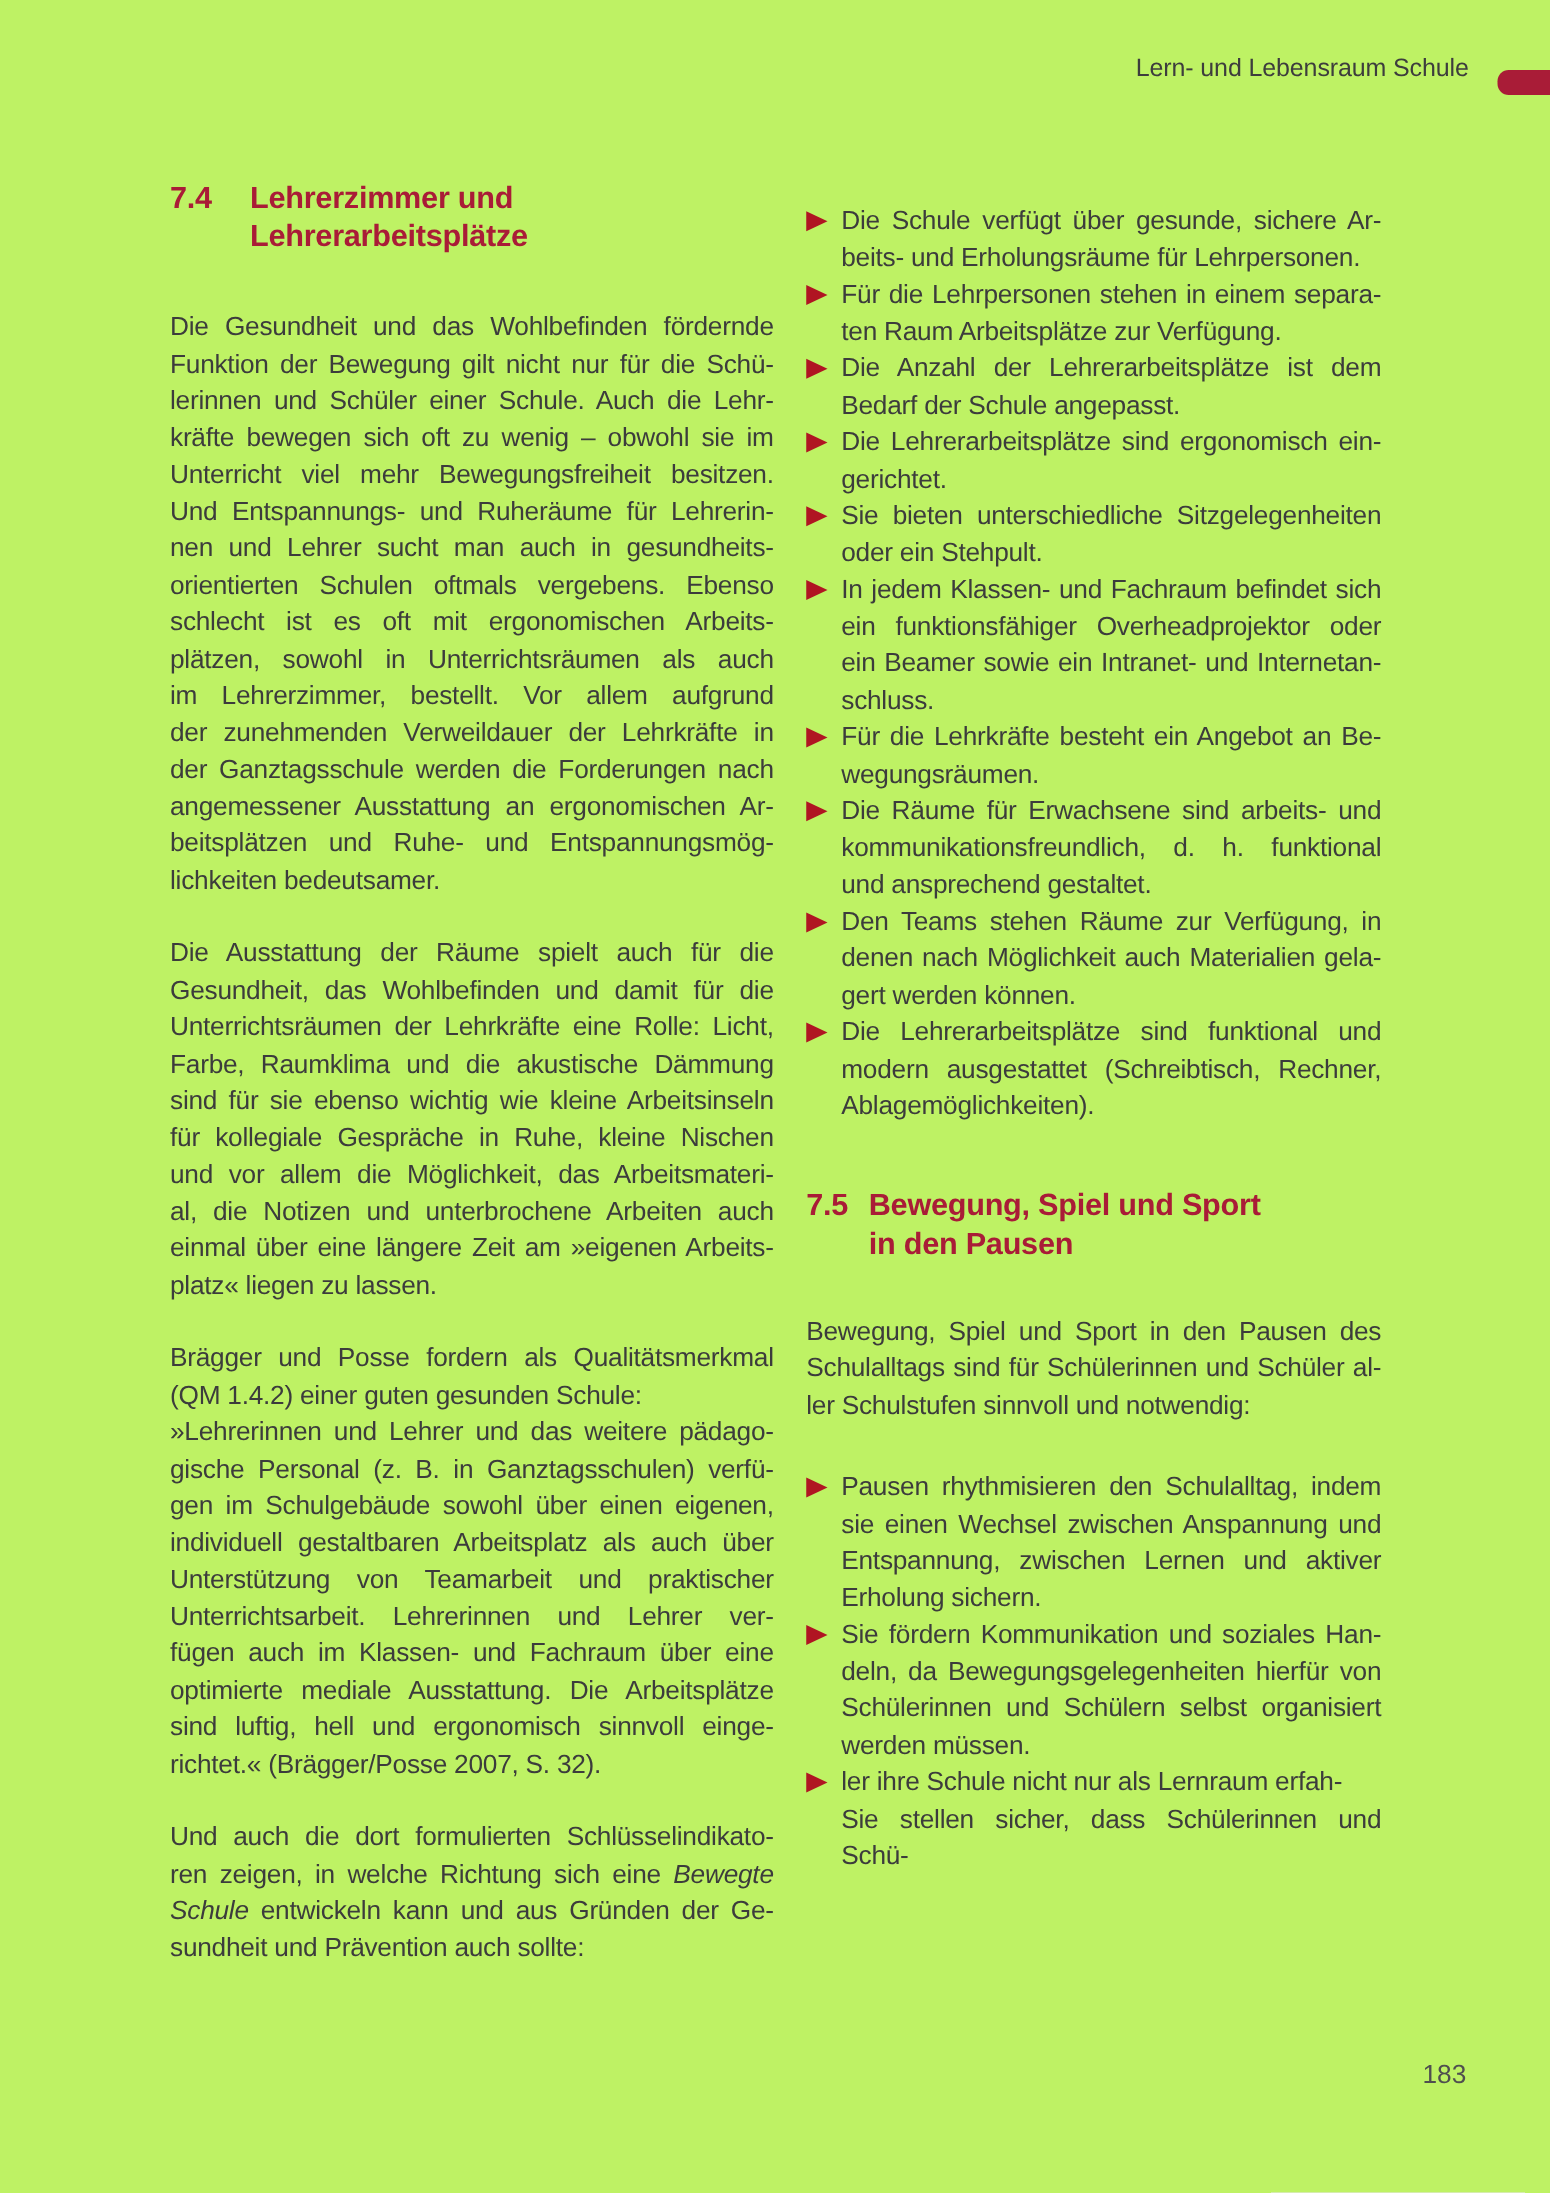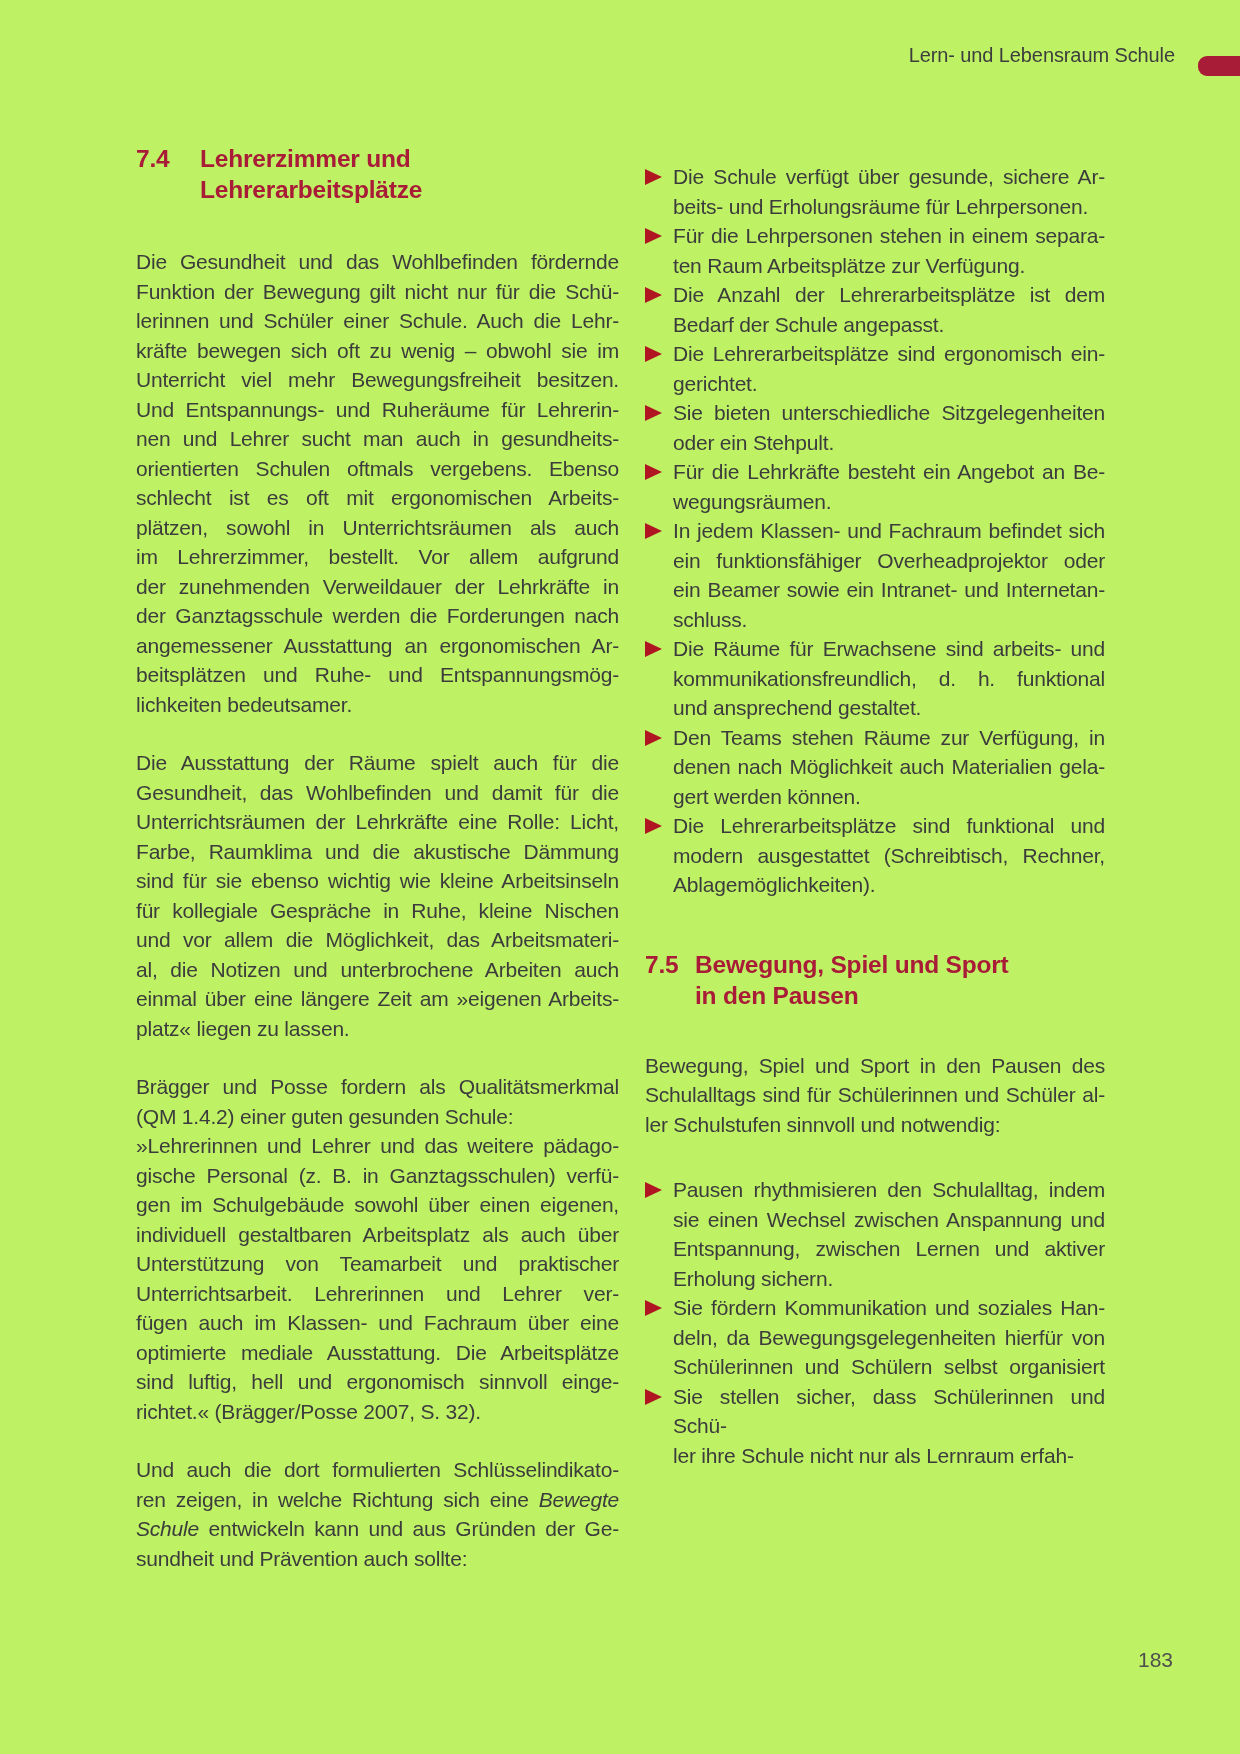--- a/index.html
+++ b/index.html
@@ -171,31 +171,31 @@
         <div class="bullet">
           <span class="tri"></span>
           <div class="bullet-body">
             <div class="line just">Sie bieten unterschiedliche Sitzgelegenheiten</div>
             <div class="line">oder ein Stehpult.</div>
           </div>
         </div>
         <div class="bullet">
           <span class="tri"></span>
           <div class="bullet-body">
-            <div class="line just">Für die Lehrkräfte besteht ein Angebot an Be-</div>
-            <div class="line">wegungsräumen.</div>
-          </div>
-        </div>
-        <div class="bullet">
-          <span class="tri"></span>
-          <div class="bullet-body">
             <div class="line just">In jedem Klassen- und Fachraum befindet sich</div>
             <div class="line just">ein funktionsfähiger Overheadprojektor oder</div>
             <div class="line just">ein Beamer sowie ein Intranet- und Internetan-</div>
             <div class="line">schluss.</div>
+          </div>
+        </div>
+        <div class="bullet">
+          <span class="tri"></span>
+          <div class="bullet-body">
+            <div class="line just">Für die Lehrkräfte besteht ein Angebot an Be-</div>
+            <div class="line">wegungsräumen.</div>
           </div>
         </div>
         <div class="bullet">
           <span class="tri"></span>
           <div class="bullet-body">
             <div class="line just">Die Räume für Erwachsene sind arbeits- und</div>
             <div class="line just">kommunikationsfreundlich, d. h. funktional</div>
             <div class="line">und ansprechend gestaltet.</div>
           </div>
         </div>
@@ -237,27 +237,28 @@
             <div class="line just">Entspannung, zwischen Lernen und aktiver</div>
             <div class="line">Erholung sichern.</div>
           </div>
         </div>
         <div class="bullet">
           <span class="tri"></span>
           <div class="bullet-body">
             <div class="line just">Sie fördern Kommunikation und soziales Han-</div>
             <div class="line just">deln, da Bewegungsgelegenheiten hierfür von</div>
             <div class="line just">Schülerinnen und Schülern selbst organisiert</div>
-          </div>
-        </div>
-        <div class="bullet">
-          <span class="tri"></span>
-          <div class="bullet-body">
+            <div class="line">werden müssen.</div>
+          </div>
+        </div>
+        <div class="bullet">
+          <span class="tri"></span>
+          <div class="bullet-body">
+            <div class="line">ler ihre Schule nicht nur als Lernraum erfah-</div>
             <div class="line just">Sie stellen sicher, dass Schülerinnen und Schü-</div>
-            <div class="line">ler ihre Schule nicht nur als Lernraum erfah-</div>
           </div>
         </div>
       </div>
   </div>
 
   <div class="page-number">183</div>
 
 </div>
 
 </body></html>

